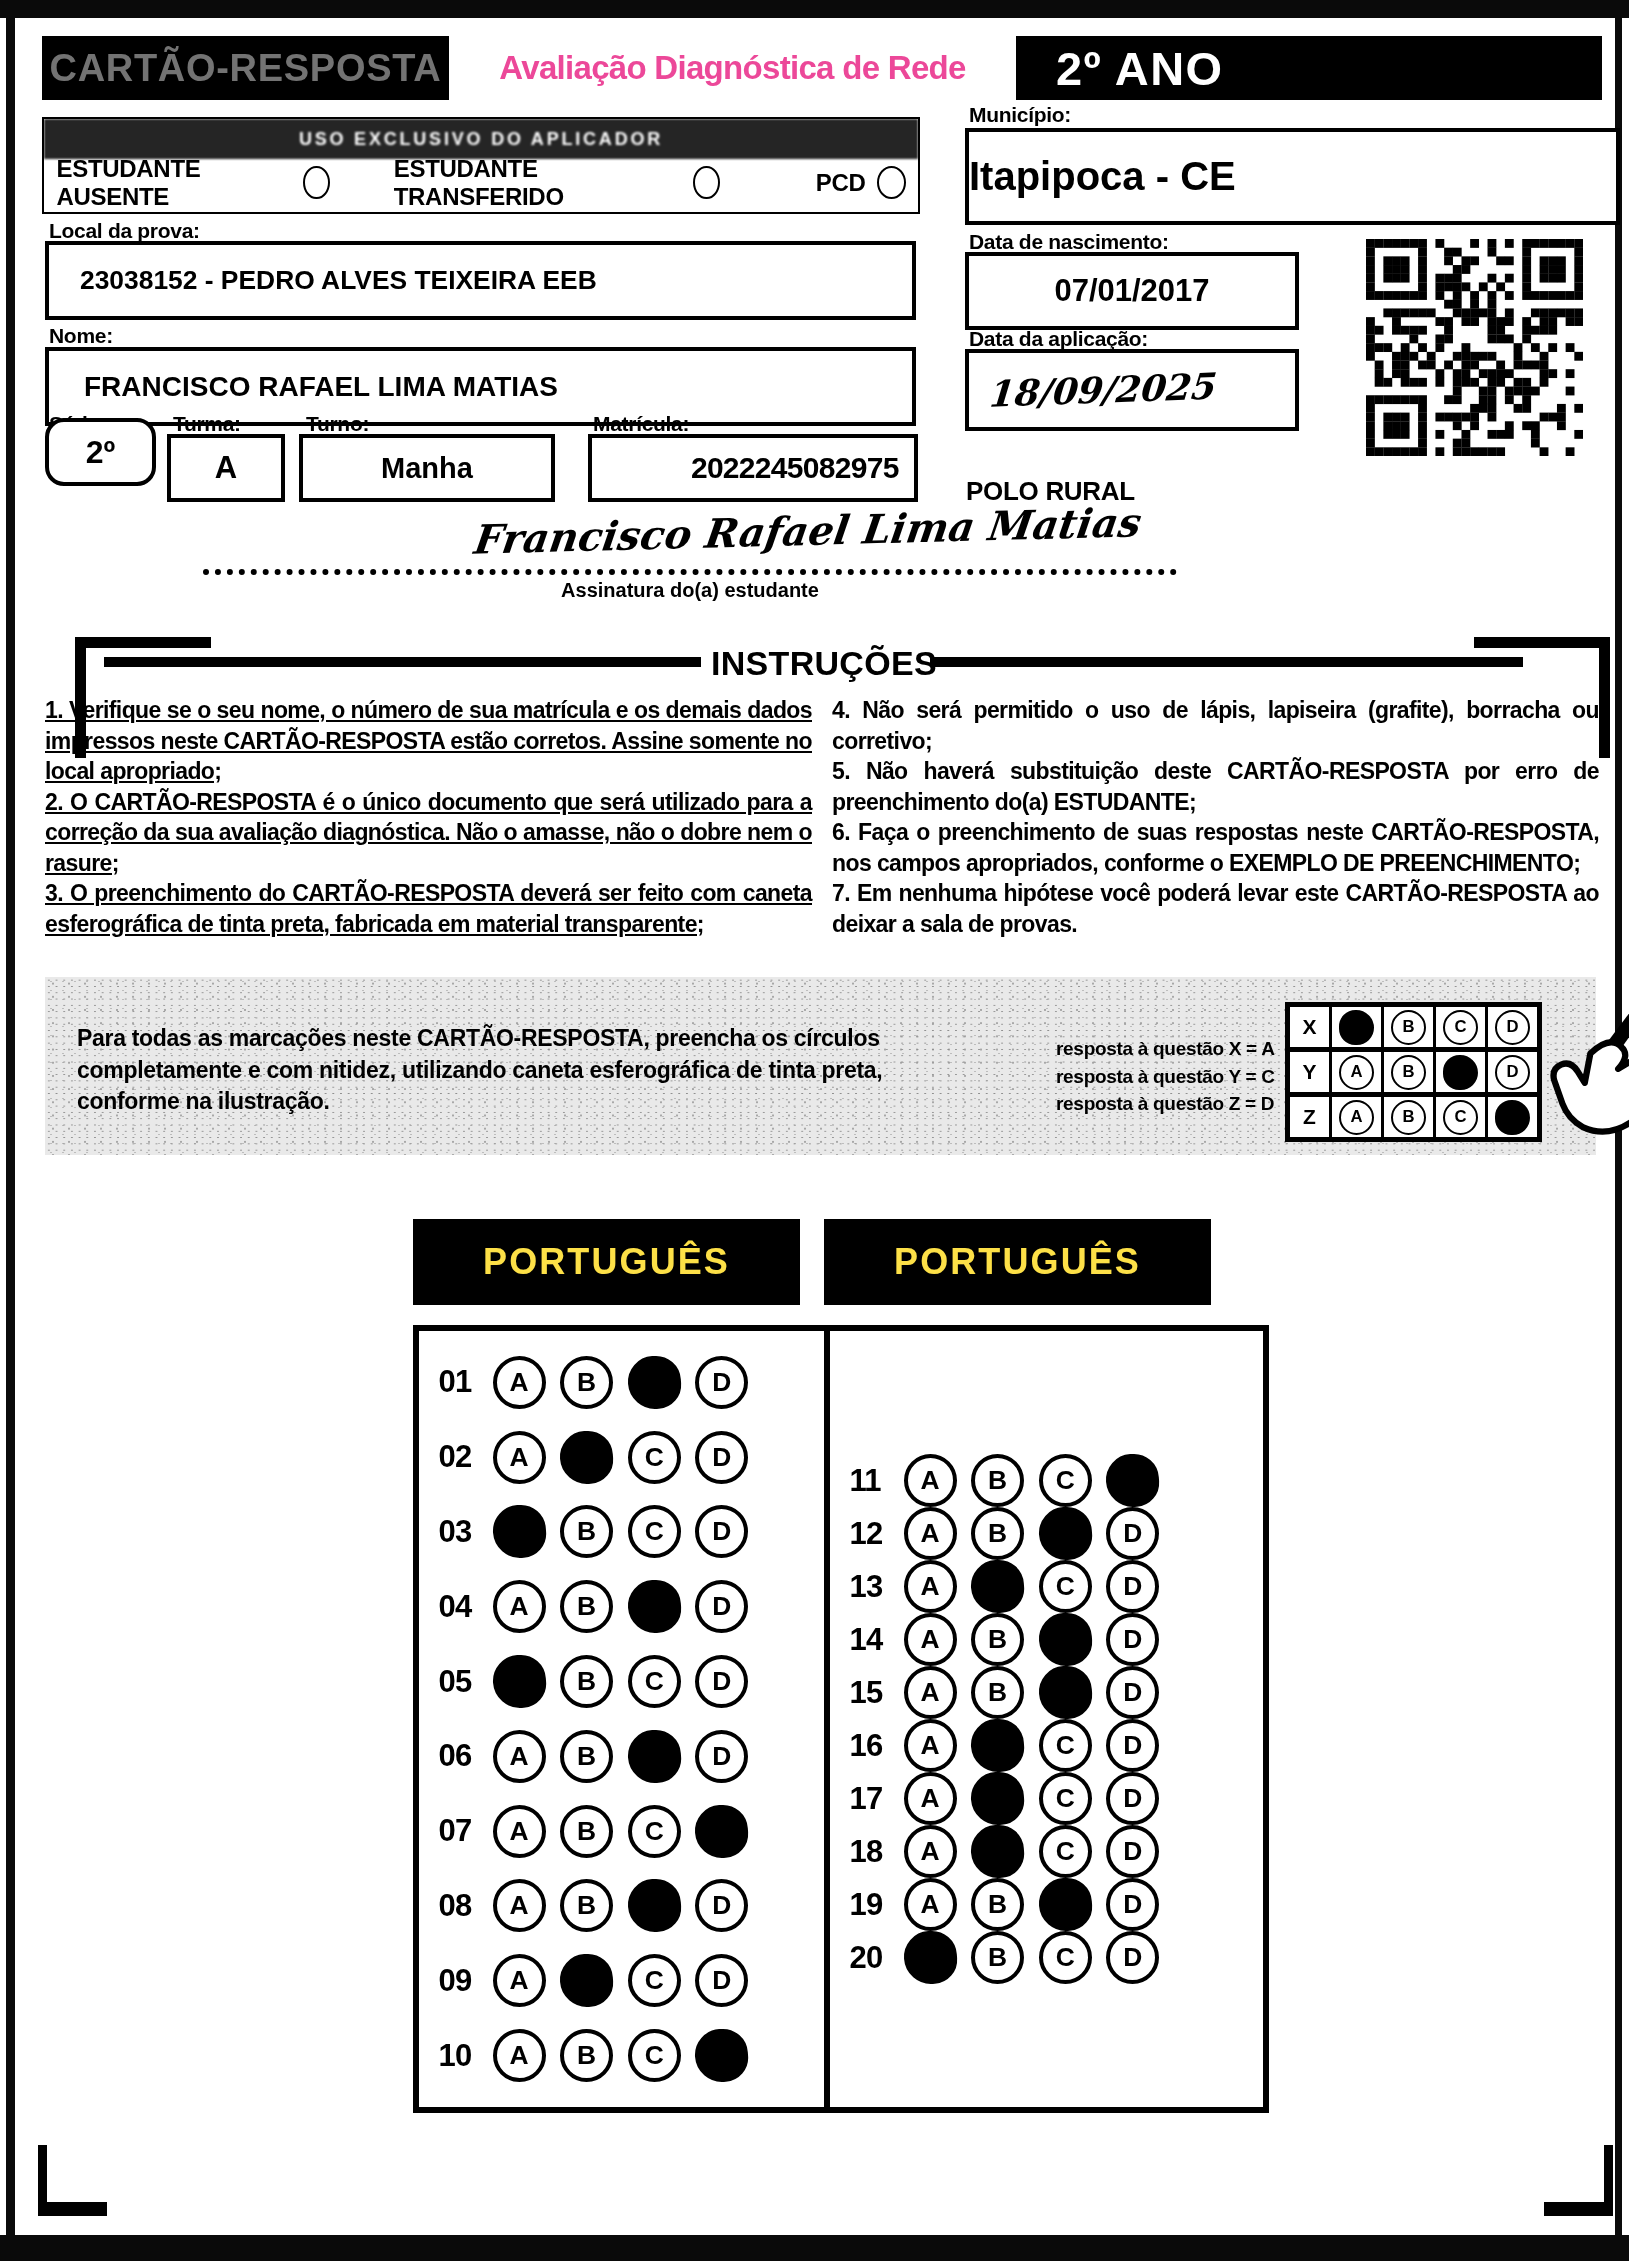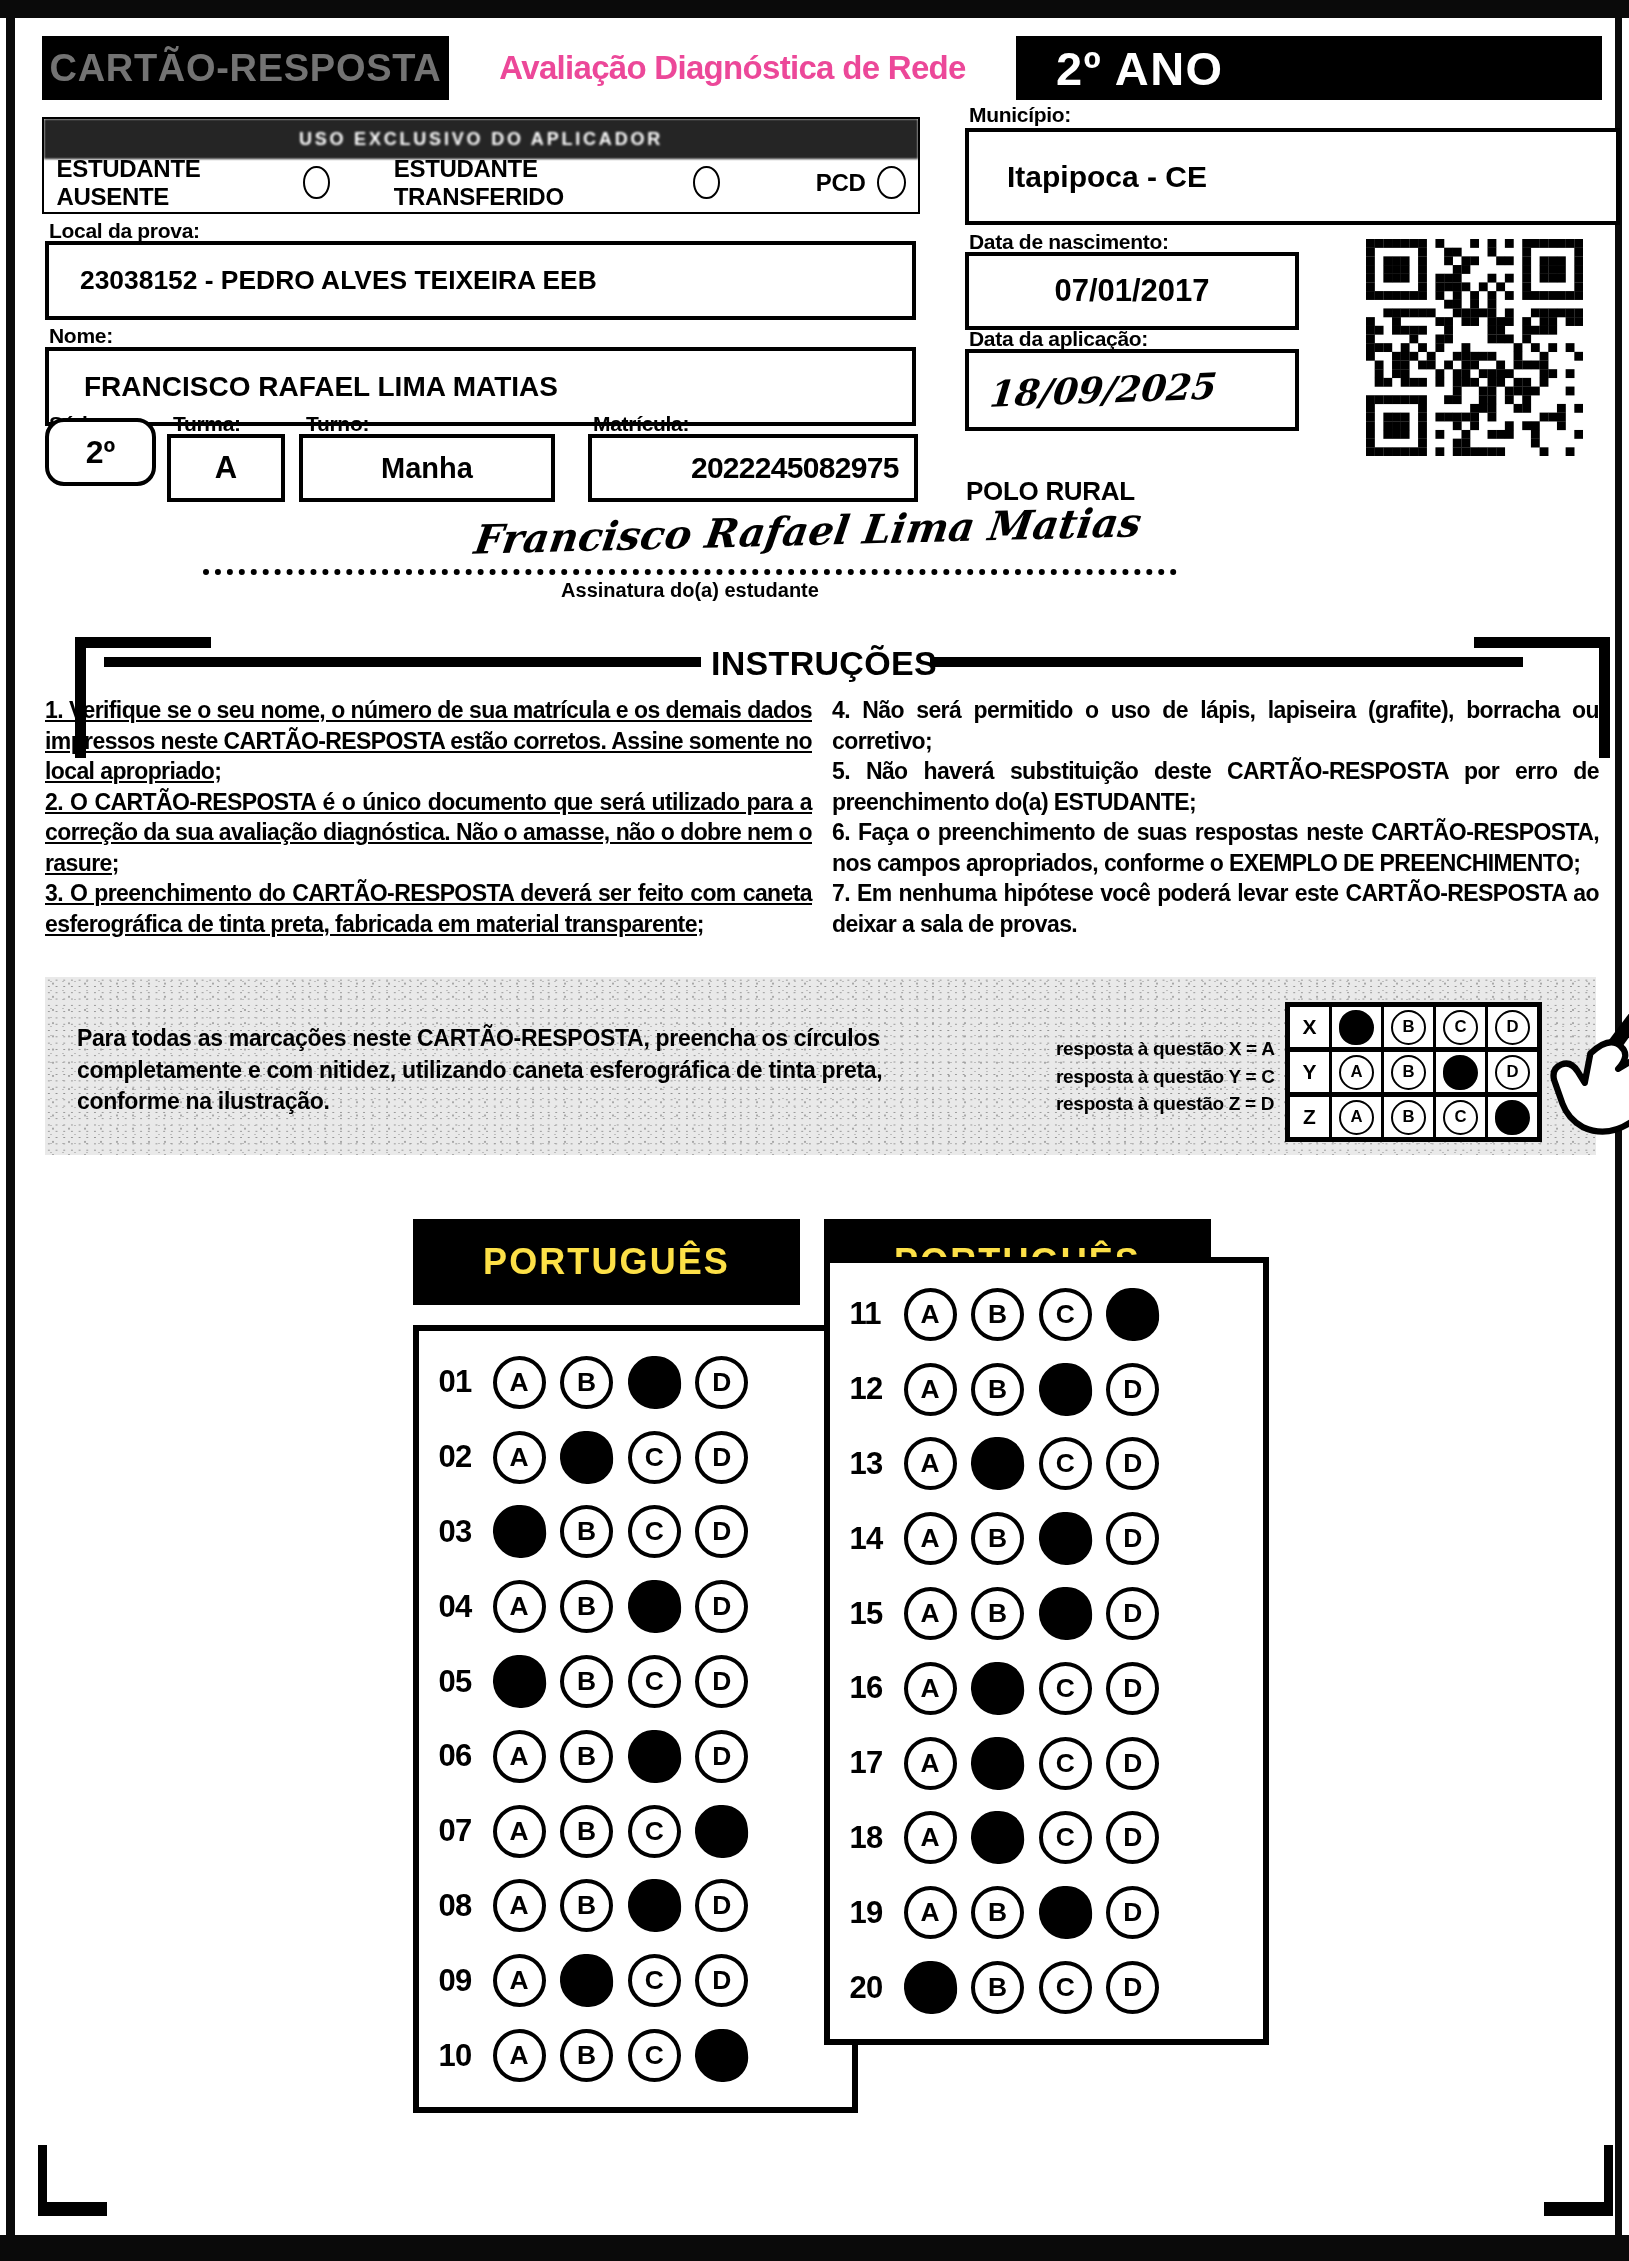--- a/index.html
+++ b/index.html
@@ -163,21 +163,21 @@
     <span class="field-value" style="font-size:29px;">Manha</span>
   </div>
 
   <div class="field-label" style="left:593px;top:412px;">Matrícula:</div>
   <div class="field-box" style="left:588px;top:434px;width:322px;height:60px;justify-content:flex-end;">
     <span class="field-value" style="font-size:30px;padding-right:15.3px;letter-spacing:-0.7px;">2022245082975</span>
   </div>
 
   <div class="field-label" style="left:969px;top:103px;">Município:</div>
   <div class="field-box" style="left:965px;top:128px;width:647px;height:89px;">
-    <span class="field-value" style="font-size:30px;padding-left:38px;">Itapipoca - CE</span>
+    <span class="field-value" style="font-size:40px;">Itapipoca - CE</span>
   </div>
 
   <div class="field-label" style="left:969px;top:230px;">Data de nascimento:</div>
   <div class="field-box" style="left:965px;top:252px;width:326px;height:70px;justify-content:center;">
     <span class="field-value" style="font-size:31px;">07/01/2017</span>
   </div>
 
   <div class="field-label" style="left:969px;top:327px;">Data da aplicação:</div>
   <div class="field-box" style="left:965px;top:349px;width:326px;height:74px;">
     <span class="hand-date">18/09/2025</span>
@@ -648,21 +648,21 @@
         <div class="bubble">D</div>
       </div>
       <div class="q-row">
         <div class="q-num">10</div>
         <div class="bubble">A</div>
         <div class="bubble">B</div>
         <div class="bubble">C</div>
         <div class="bubble filled">D</div>
       </div>
     </div>
-  <div class="answer-card" id="card-1" style="left:824px;top:1257px;">
+  <div class="answer-card" id="card-1" style="left:824px;top:1325px;justify-content:center;">
       <div class="q-row">
         <div class="q-num">11</div>
         <div class="bubble">A</div>
         <div class="bubble">B</div>
         <div class="bubble">C</div>
         <div class="bubble filled">D</div>
       </div>
       <div class="q-row">
         <div class="q-num">12</div>
         <div class="bubble">A</div>

